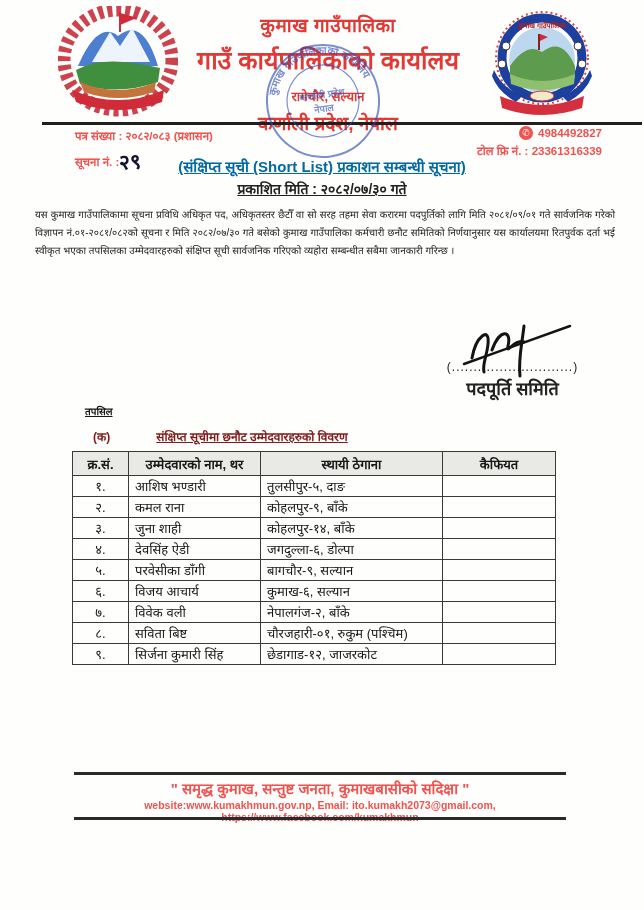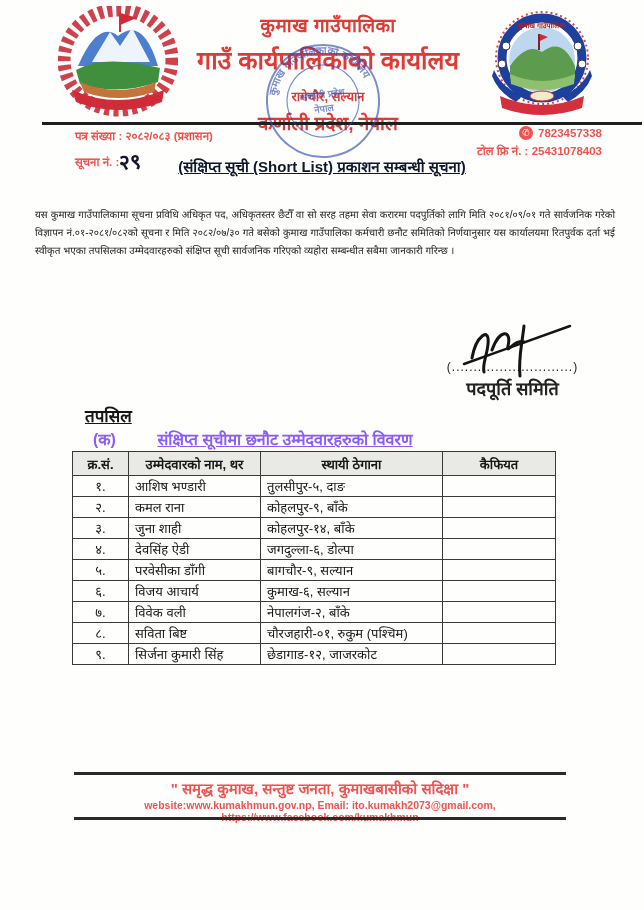--- a/index.html
+++ b/index.html
@@ -35,21 +35,21 @@
   .phone-row { display:flex; justify-content:flex-end; align-items:center; gap:5px; }
   .phone-badge {
     display:inline-flex; width:14px; height:14px; border-radius:50%;
     background:#ef5350; color:#fff; font-size:9px; align-items:center; justify-content:center;
   }
   .tollfree { margin-top:3px; }
 
   
   .notice-title {
     position:absolute; left:0; right:0; top:156px; text-align:center;
-    font-size:15px; font-weight:bold; color:#0f172a;
+    font-size:15px; font-weight:bold; color:#0369a1;
   }
   .notice-title span { text-decoration:underline; }
   .pub-date {
     position:absolute; left:0; right:0; top:179px; text-align:center;
     font-size:14px; font-weight:bold; color:#222;
   }
   .pub-date span { text-decoration:underline; }
 
   
   .body-para {
@@ -57,22 +57,22 @@
     font-size:10px; color:#1c1c1c; line-height:1.78; text-align:justify;
   }
 
   
   .sign-block { position:absolute; left:430px; top:322px; width:165px; text-align:center; color:#222; }
   .sign-svg { position:absolute; left:28px; top:-4px; width:120px; height:62px; }
   .sign-dots { position:relative; top:38px; font-size:12px; letter-spacing:1px; }
   .sign-title { position:relative; top:40px; font-size:18px; font-weight:bold; }
 
   
-  .tapasil { position:absolute; left:85px; top:404px; font-size:17px; font-weight:bold; color:#161616; text-decoration:underline; }
-  .tbl-head-line { position:absolute; left:93px; top:428px; font-size:16px; font-weight:bold; color:#8b5cf6; }
+  .tapasil { position:absolute; left:85px; top:404px; font-size:10px; font-weight:bold; color:#161616; text-decoration:underline; }
+  .tbl-head-line { position:absolute; left:93px; top:428px; font-size:12px; font-weight:bold; color:#7f1d1d; }
   .tbl-marker { display:inline-block; width:60px; }
   .tbl-title { text-decoration:underline; }
   table.cand {
     position:absolute; left:72px; top:451px; width:483px;
     border-collapse:collapse; table-layout:fixed;
   }
   table.cand th, table.cand td {
     border:1.6px solid #3a3a3a; font-size:13px; color:#171717;
     padding:0 6px; height:20px; overflow:hidden; white-space:nowrap;margin-top:20px;
   }
@@ -154,27 +154,30 @@
   <div class="meta-left">
     <div>पत्र संख्या : २०८२/०८३ (प्रशासन)</div>
     <div class="notice-line">
       <span>सूचना नं. :</span>
       <span class="notice-hand">२९</span>
     </div>
   </div>
   <div class="meta-right">
     <div class="phone-row">
       <span class="phone-badge">✆</span>
-      <span>7823457338</span>
+      <span>4984492827</span>
     </div>
-    <div class="tollfree">टोल फ्रि नं. : 25431078403</div>
+    <div class="tollfree">टोल फ्रि नं. : 23361316339</div>
   </div>
 
   <div class="notice-title">
     <span>(संक्षिप्त सूची (Short List) प्रकाशन सम्बन्धी सूचना)</span>
+  </div>
+  <div class="pub-date">
+    <span>प्रकाशित मिति : २०८२/०७/३० गते</span>
   </div>
 
   <div class="body-para">यस कुमाख गाउँपालिकामा सूचना प्रविधि अधिकृत पद, अधिकृतस्तर छैटौँ वा सो सरह तहमा सेवा करारमा पदपुर्तिको लागि मिति २०८१/०९/०१ गते सार्वजनिक गरेको विज्ञापन नं.०१-२०८१/०८२को सूचना र मिति २०८२/०७/३० गते बसेको कुमाख गाउँपालिका कर्मचारी छनौट समितिको निर्णयानुसार यस कार्यालयमा रितपुर्वक दर्ता भई स्वीकृत भएका तपसिलका उम्मेदवारहरुको संक्षिप्त सूची सार्वजनिक गरिएको व्यहोरा सम्बन्धीत सबैमा जानकारी गरिन्छ ।</div>
 
   <div class="sign-block">
     <svg class="sign-svg" viewBox="0 0 120 62">
       <g fill="none" stroke="#141414" stroke-width="3" stroke-linecap="round">
         <path d="M14 40 C18 18 32 8 30 26 C29 38 24 46 26 54"></path>
         <path d="M34 32 C42 10 54 12 50 28 C48 38 56 20 66 24"></path>
         <path d="M66 8 C64 26 60 42 62 58"></path>

